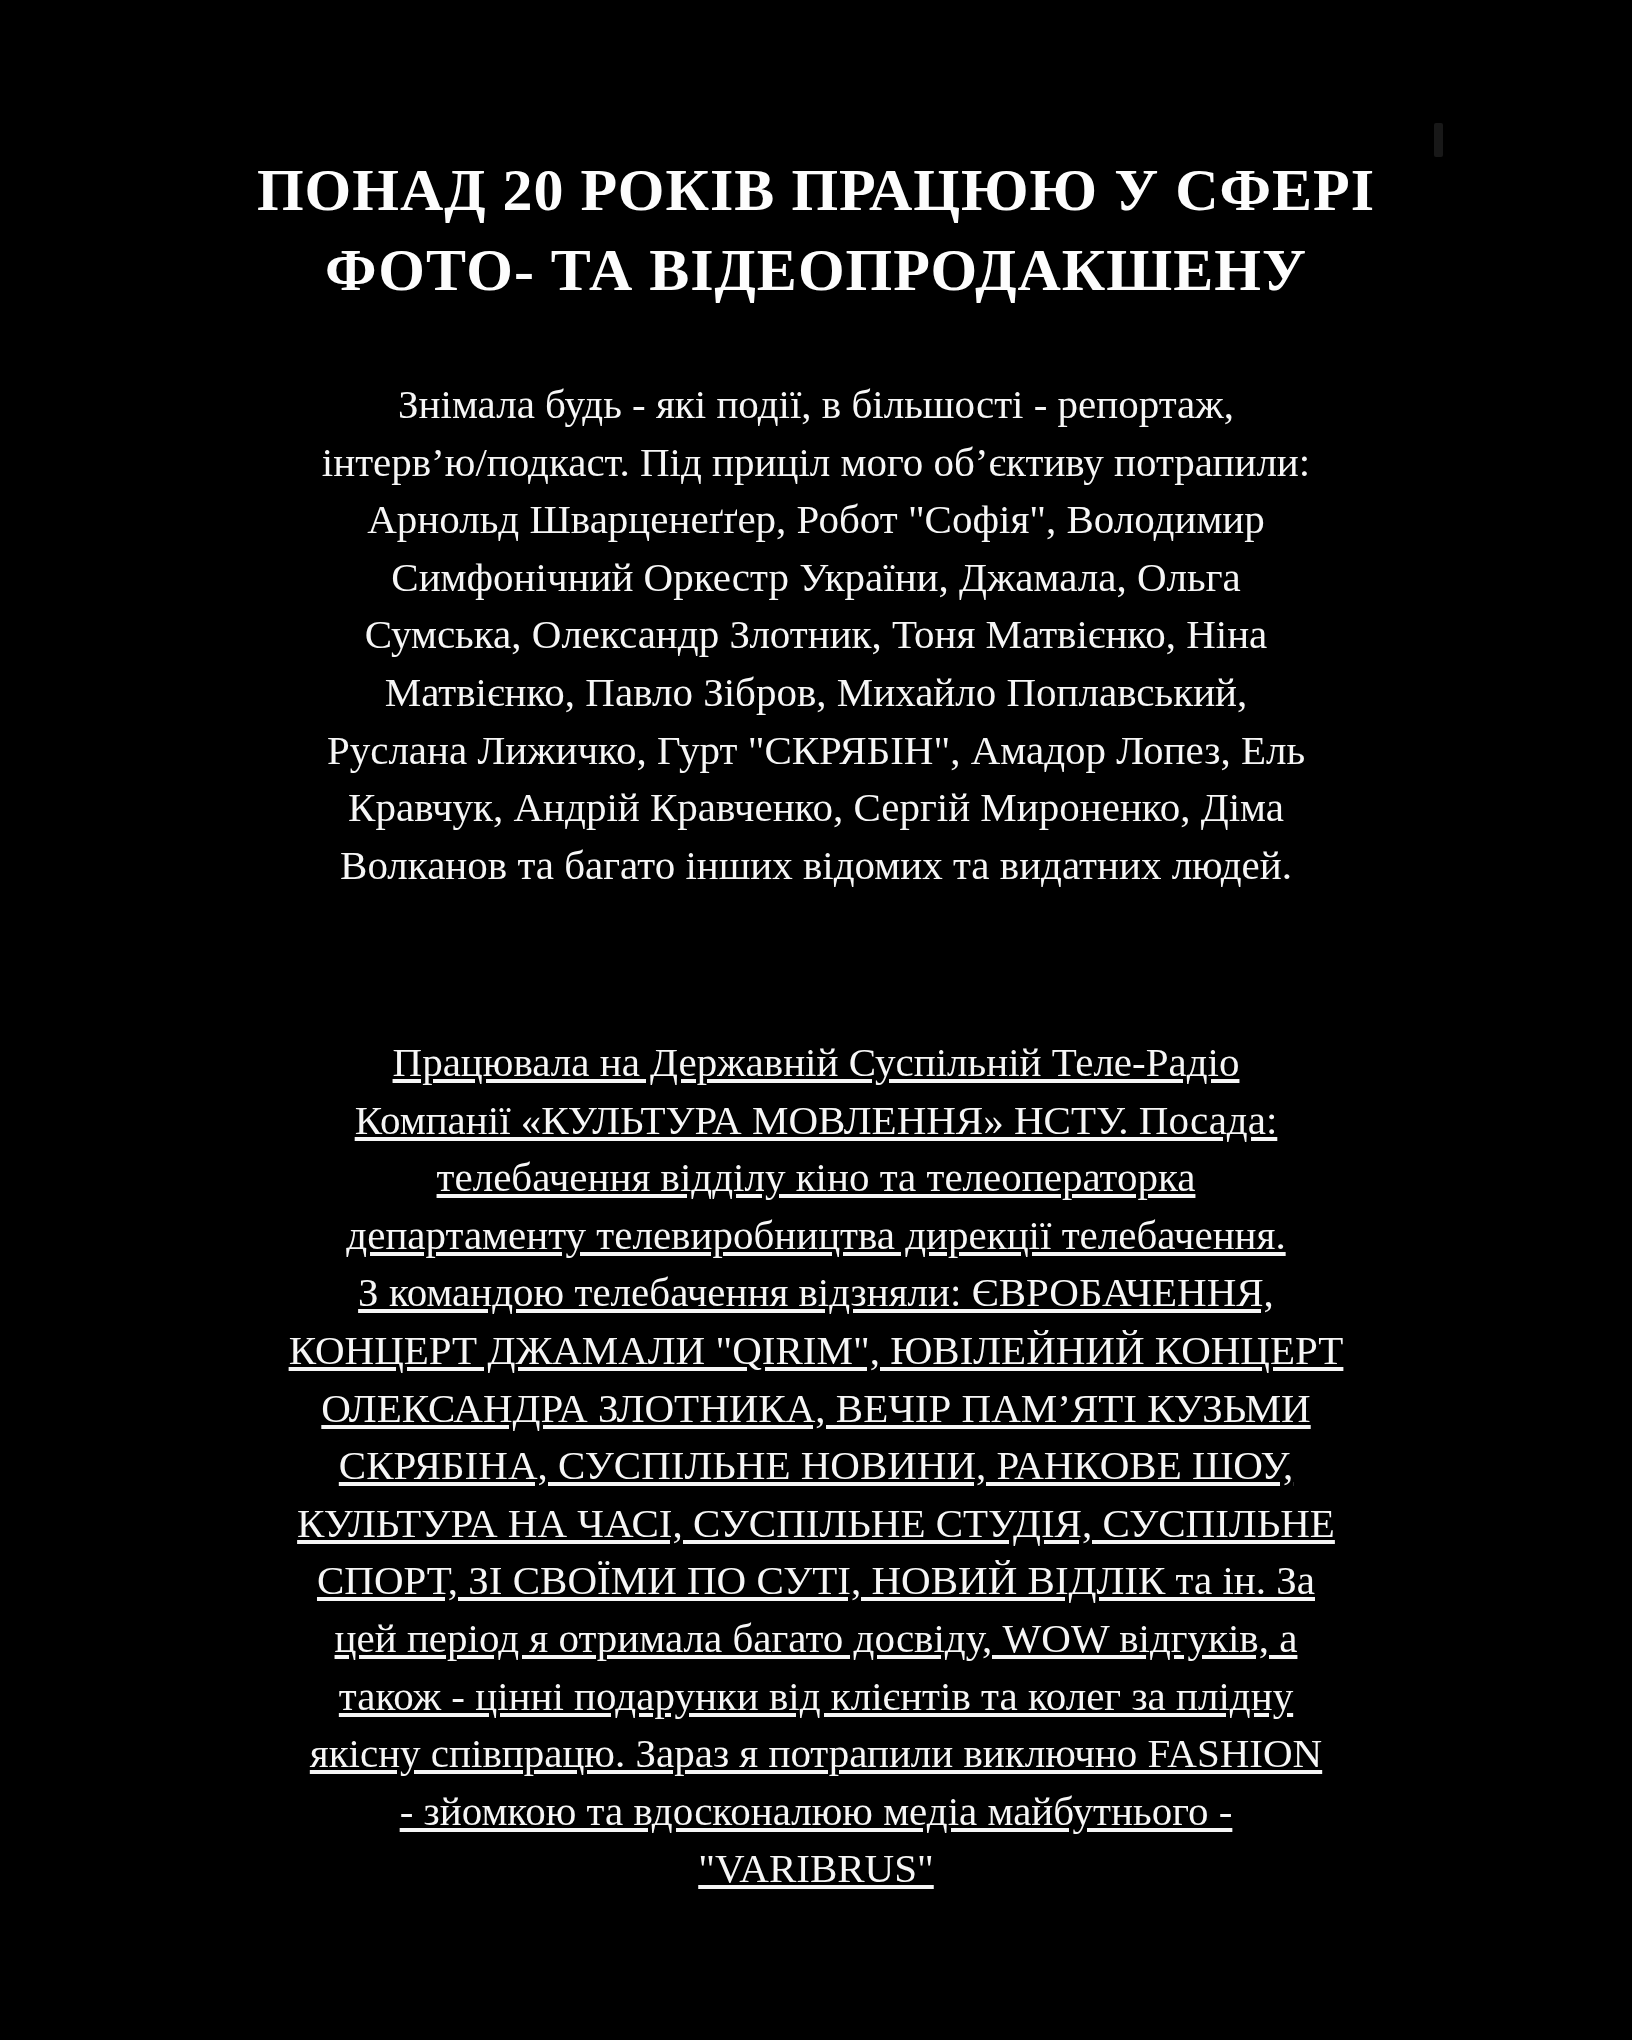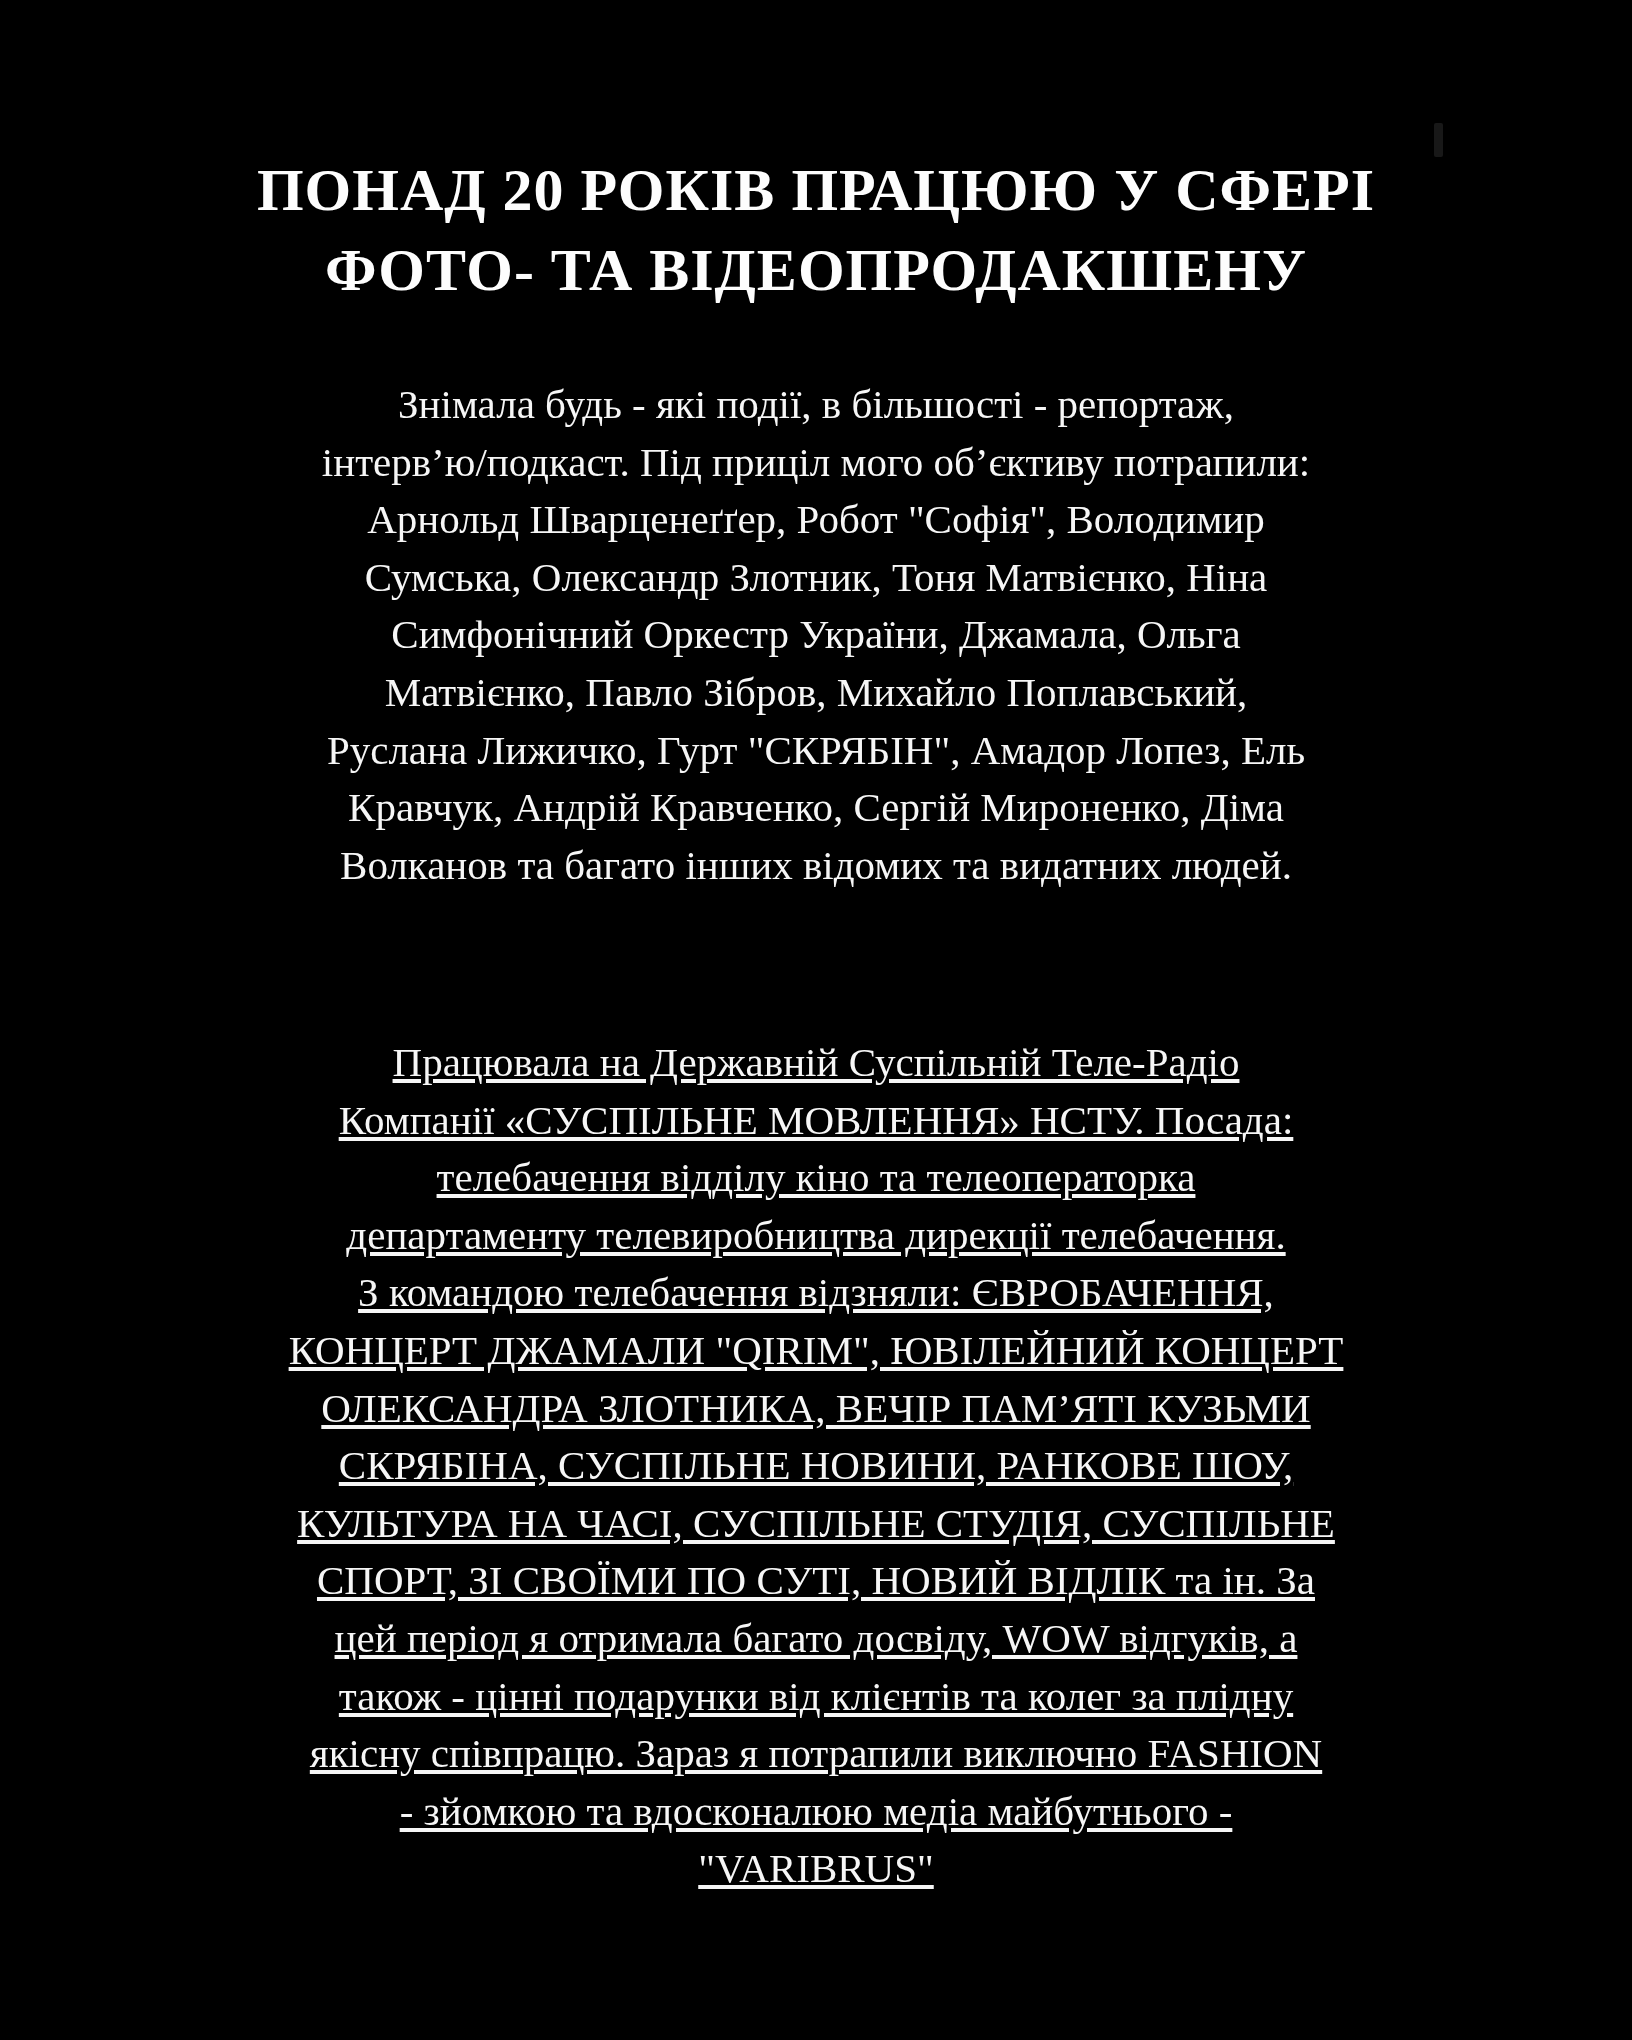--- a/index.html
+++ b/index.html
@@ -60,31 +60,31 @@
 
   <div class="title-block">
     <div class="text-line">ПОНАД 20 РОКІВ ПРАЦЮЮ У СФЕРІ</div>
     <div class="text-line">ФОТО- ТА ВІДЕОПРОДАКШЕНУ</div>
   </div>
 
   <div class="para para-1">
     <div class="text-line">Знімала будь - які події, в більшості - репортаж,</div>
     <div class="text-line">інтерв’ю/подкаст. Під приціл мого об’єктиву потрапили:</div>
     <div class="text-line">Арнольд Шварценеґґер, Робот "Софія", Володимир</div>
+    <div class="text-line">Симфонічний Оркестр України, Джамала, Ольга</div>
     <div class="text-line">Сумська, Олександр Злотник, Тоня Матвієнко, Ніна</div>
-    <div class="text-line">Симфонічний Оркестр України, Джамала, Ольга</div>
     <div class="text-line">Матвієнко, Павло Зібров, Михайло Поплавський,</div>
     <div class="text-line">Руслана Лижичко, Гурт "СКРЯБІН", Амадор Лопез, Ель</div>
     <div class="text-line">Кравчук, Андрій Кравченко, Сергій Мироненко, Діма</div>
     <div class="text-line">Волканов та багато інших відомих та видатних людей.</div>
   </div>
 
   <div class="para para-2">
     <div class="text-line">Працювала на Державній Суспільній Теле-Радіо</div>
-    <div class="text-line">Компанії «СУСПІЛЬНЕ МОВЛЕННЯ» НСТУ. Посада:</div>
+    <div class="text-line">Компанії «КУЛЬТУРА МОВЛЕННЯ» НСТУ. Посада:</div>
     <div class="text-line">телебачення відділу кіно та телеоператорка</div>
     <div class="text-line">департаменту телевиробництва дирекції телебачення.</div>
     <div class="text-line">З командою телебачення відзняли: ЄВРОБАЧЕННЯ,</div>
     <div class="text-line">КОНЦЕРТ ДЖАМАЛИ "QIRIM", ЮВІЛЕЙНИЙ КОНЦЕРТ</div>
     <div class="text-line">ОЛЕКСАНДРА ЗЛОТНИКА, ВЕЧІР ПАМ’ЯТІ КУЗЬМИ</div>
     <div class="text-line">СКРЯБІНА, СУСПІЛЬНЕ НОВИНИ, РАНКОВЕ ШОУ,</div>
     <div class="text-line">КУЛЬТУРА НА ЧАСІ, СУСПІЛЬНЕ СТУДІЯ, СУСПІЛЬНЕ</div>
     <div class="text-line">СПОРТ, ЗІ СВОЇМИ ПО СУТІ, НОВИЙ ВІДЛІК та ін. За</div>
     <div class="text-line">цей період я отримала багато досвіду, WOW відгуків, а</div>
     <div class="text-line">також - цінні подарунки від клієнтів та колег за плідну</div>

